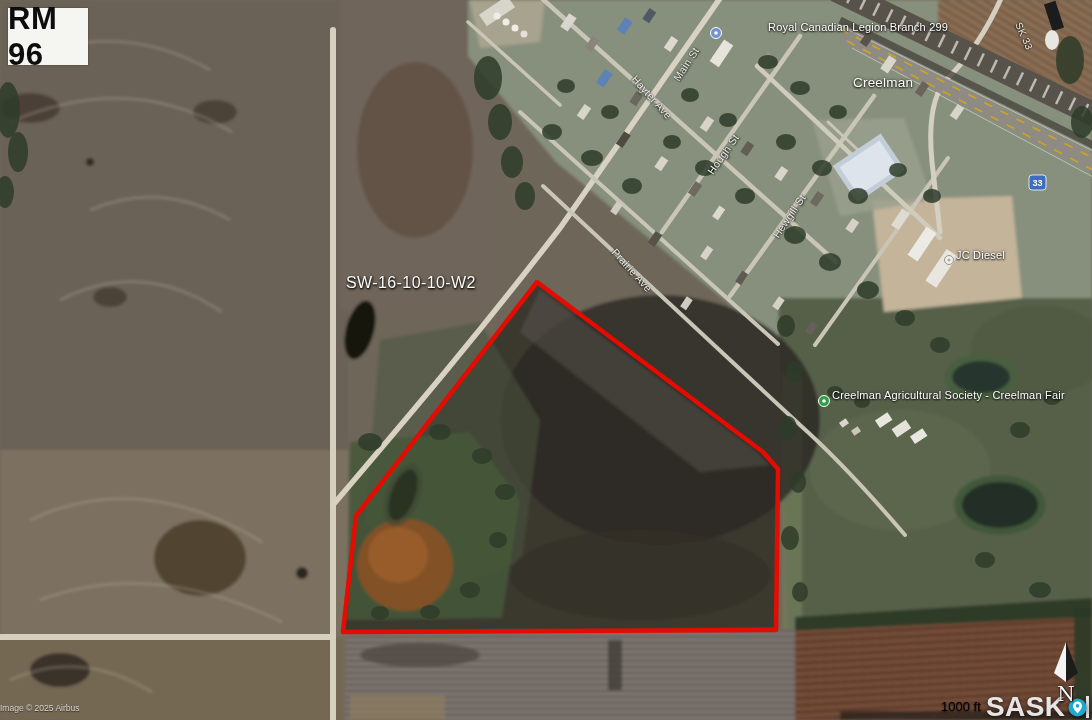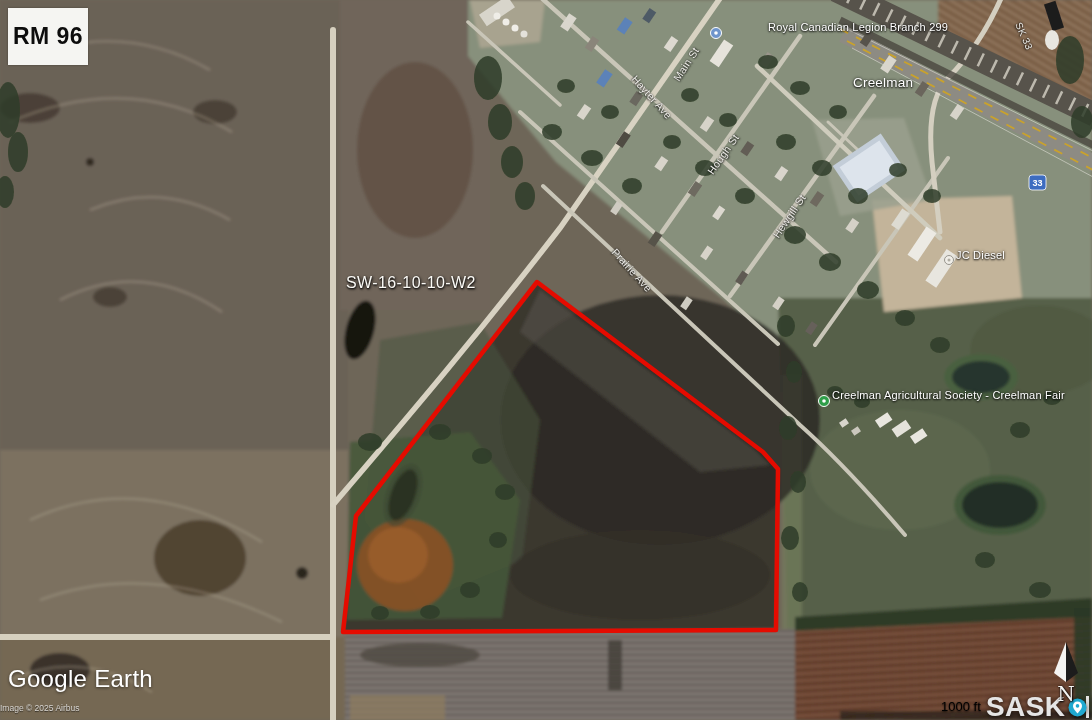--- a/index.html
+++ b/index.html
@@ -1,21 +1,21 @@
 <!DOCTYPE html>
 <html><head>
 <meta charset="utf-8">
 <style>
   html,body{margin:0;padding:0;background:#000;}
   .stage{position:relative;width:1092px;height:720px;overflow:hidden;background:#6e6659;font-family:"Liberation Sans",sans-serif;}
   .stage svg.map{position:absolute;left:0;top:0;}
 
   .rm-badge{position:absolute;left:8px;top:8px;width:80px;height:57px;background:#f5f5f2;
     display:flex;align-items:center;justify-content:center;color:#0d0d0d;font-weight:bold;
-    font-size:23px;letter-spacing:.5px;box-shadow:0 0 2px rgba(0,0,0,.35);}
+    font-size:31px;letter-spacing:.5px;box-shadow:0 0 2px rgba(0,0,0,.35);}
 
   .poi{position:absolute;white-space:nowrap;color:#ffffff;font-size:11px;
     text-shadow:0 1px 2px rgba(0,0,0,.95),0 0 3px rgba(0,0,0,.8);letter-spacing:.2px;}
   .poi.town{font-size:13.5px;color:#ffffff;}
   .legal{position:absolute;left:299px;top:274px;font-size:16px;color:#fbfaf6;white-space:nowrap;
     text-shadow:0 1px 2px rgba(0,0,0,.95),1px 1px 3px rgba(0,0,0,.85);letter-spacing:.4px;margin-left:47px;}
 
   .street{position:absolute;font-size:10.5px;color:#efeeea;white-space:nowrap;letter-spacing:.3px;
     text-shadow:0 1px 2px rgba(0,0,0,.9),0 0 2px rgba(0,0,0,.75);
     transform:translate(-50%,-50%) rotate(var(--r,0deg));}
@@ -300,21 +300,20 @@
   <div class="poi" style="left:832px;top:389px;">Creelman Agricultural Society - Creelman Fair</div>
   <div class="poi" style="left:956px;top:249px;">JC Diesel</div>
 
   <div class="street" style="left:686px;top:64px;--r:-57deg;">Main St</div>
   <div class="street" style="left:652px;top:97px;--r:48deg;">Hayter Ave</div>
   <div class="street" style="left:723px;top:154px;--r:-55deg;">Hough St</div>
   <div class="street" style="left:789px;top:216px;--r:-56deg;">Hewgill St</div>
   <div class="street" style="left:632px;top:270px;--r:48deg;">Prairie Ave</div>
   <div class="street" style="left:1024px;top:36px;--r:66deg;font-size:10px;">SK 33</div>
 
-  <div class="ge-logo">Google Earth</div>
   <div class="imagery">Image © 2025 Airbus</div>
 
   <div class="scale-label">1000 ft</div>
   <div class="scale-tick"></div>
 
   <div class="mls">
     <span class="word">SASK</span>
     <svg width="19" height="19" viewBox="0 0 19 19">
       <circle cx="9.5" cy="9.5" r="9" fill="#1fa9d0"></circle>
       <path d="M9.5,3.6 C6.9,3.6 5,5.6 5,8 C5,11 9.5,15.4 9.5,15.4 C9.5,15.4 14,11 14,8 C14,5.6 12.1,3.6 9.5,3.6 Z" fill="#ffffff"></path>

